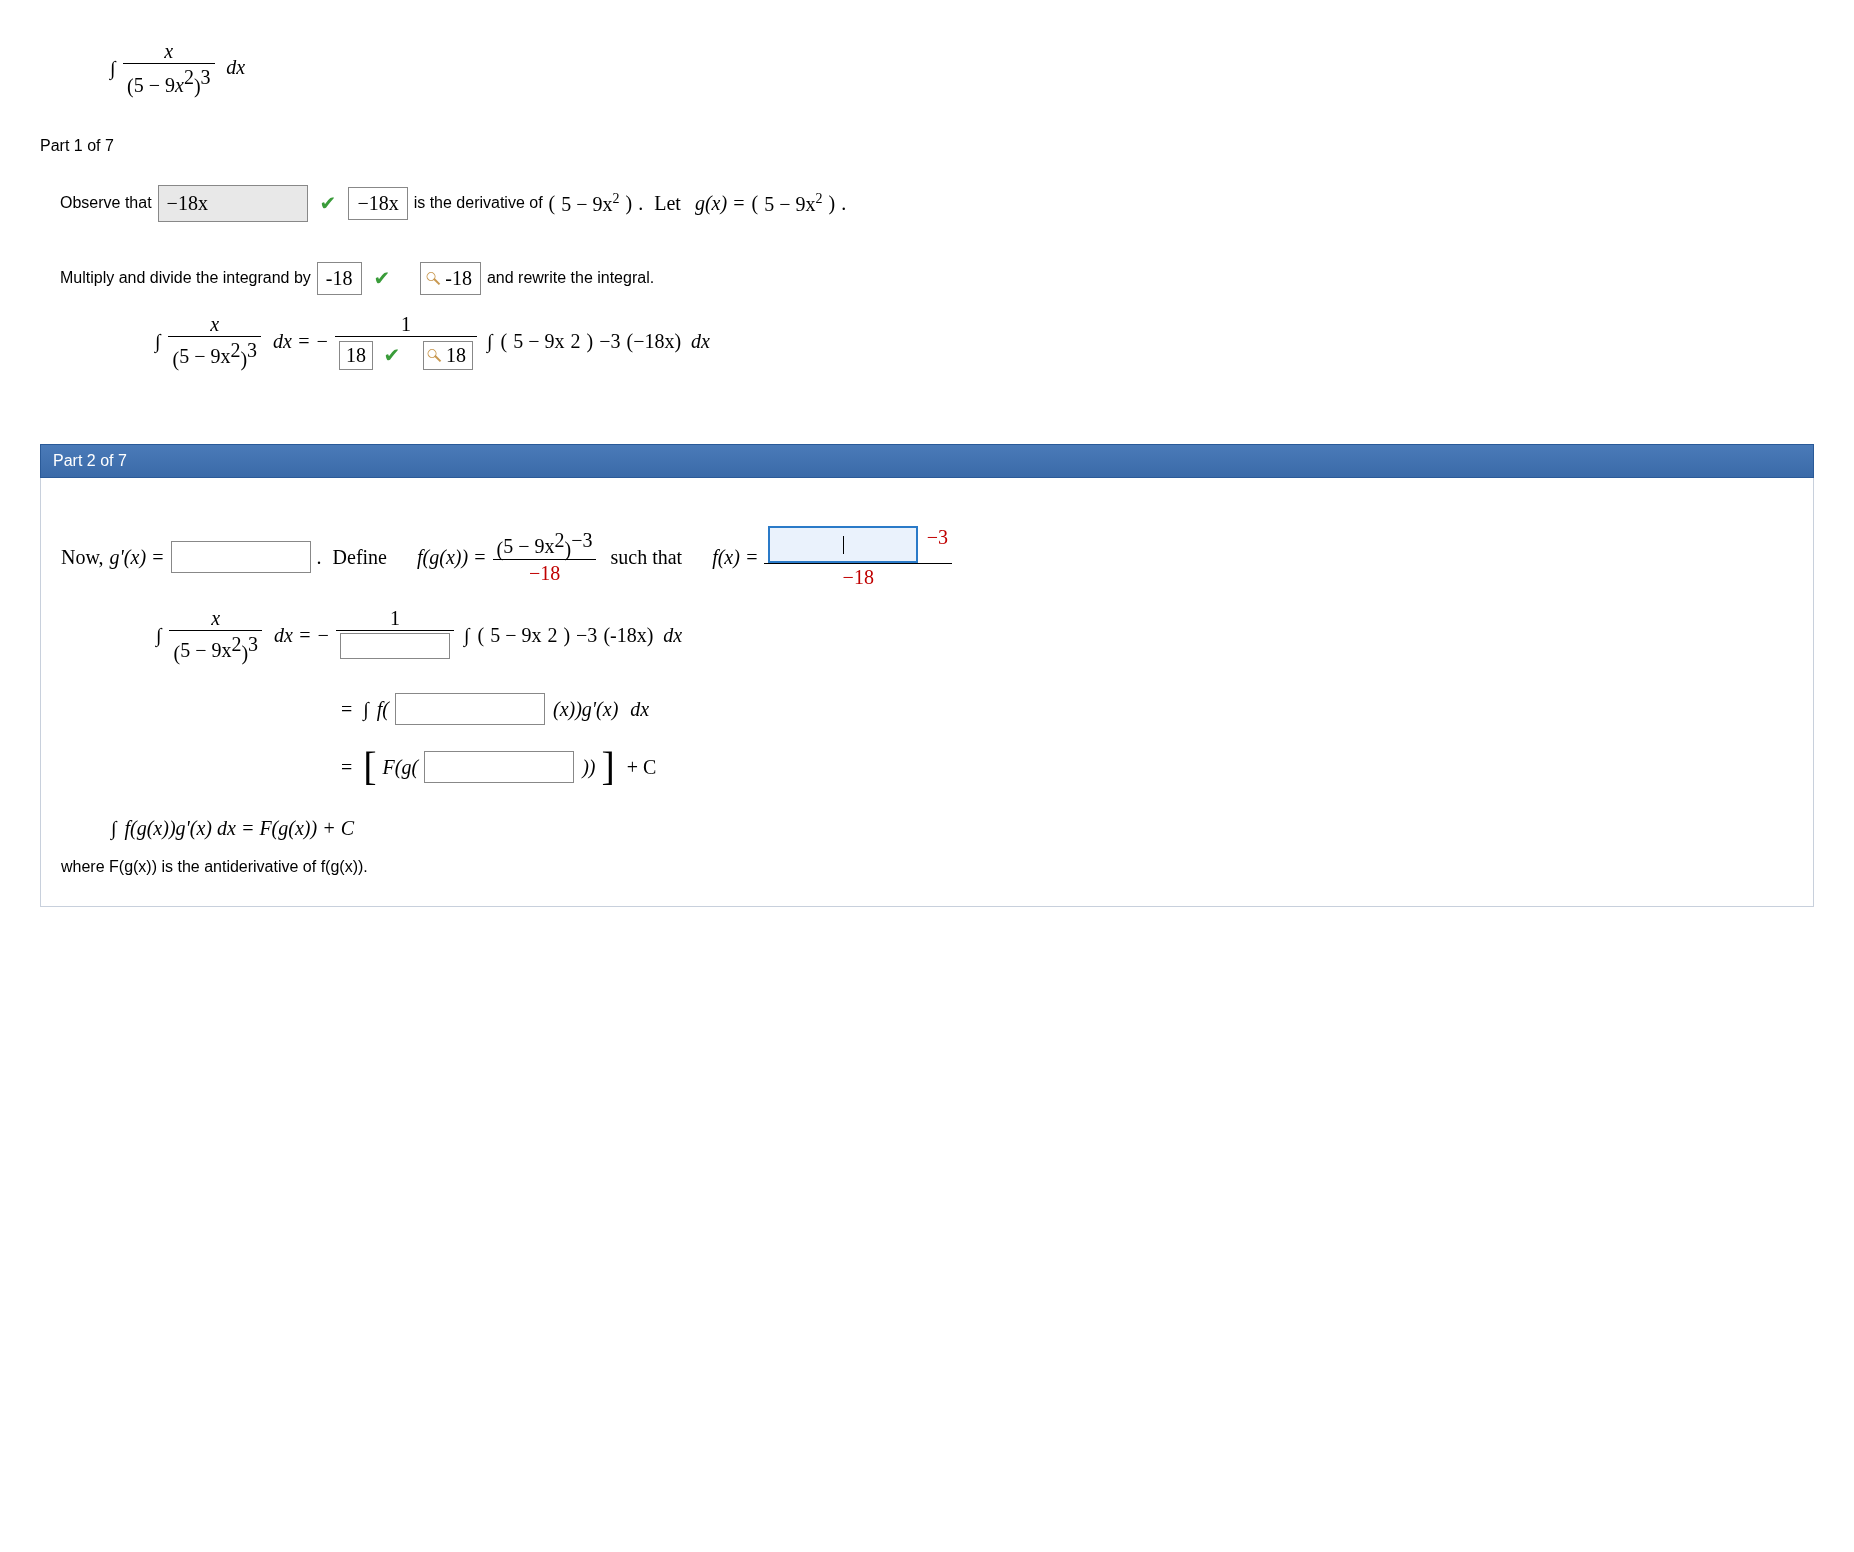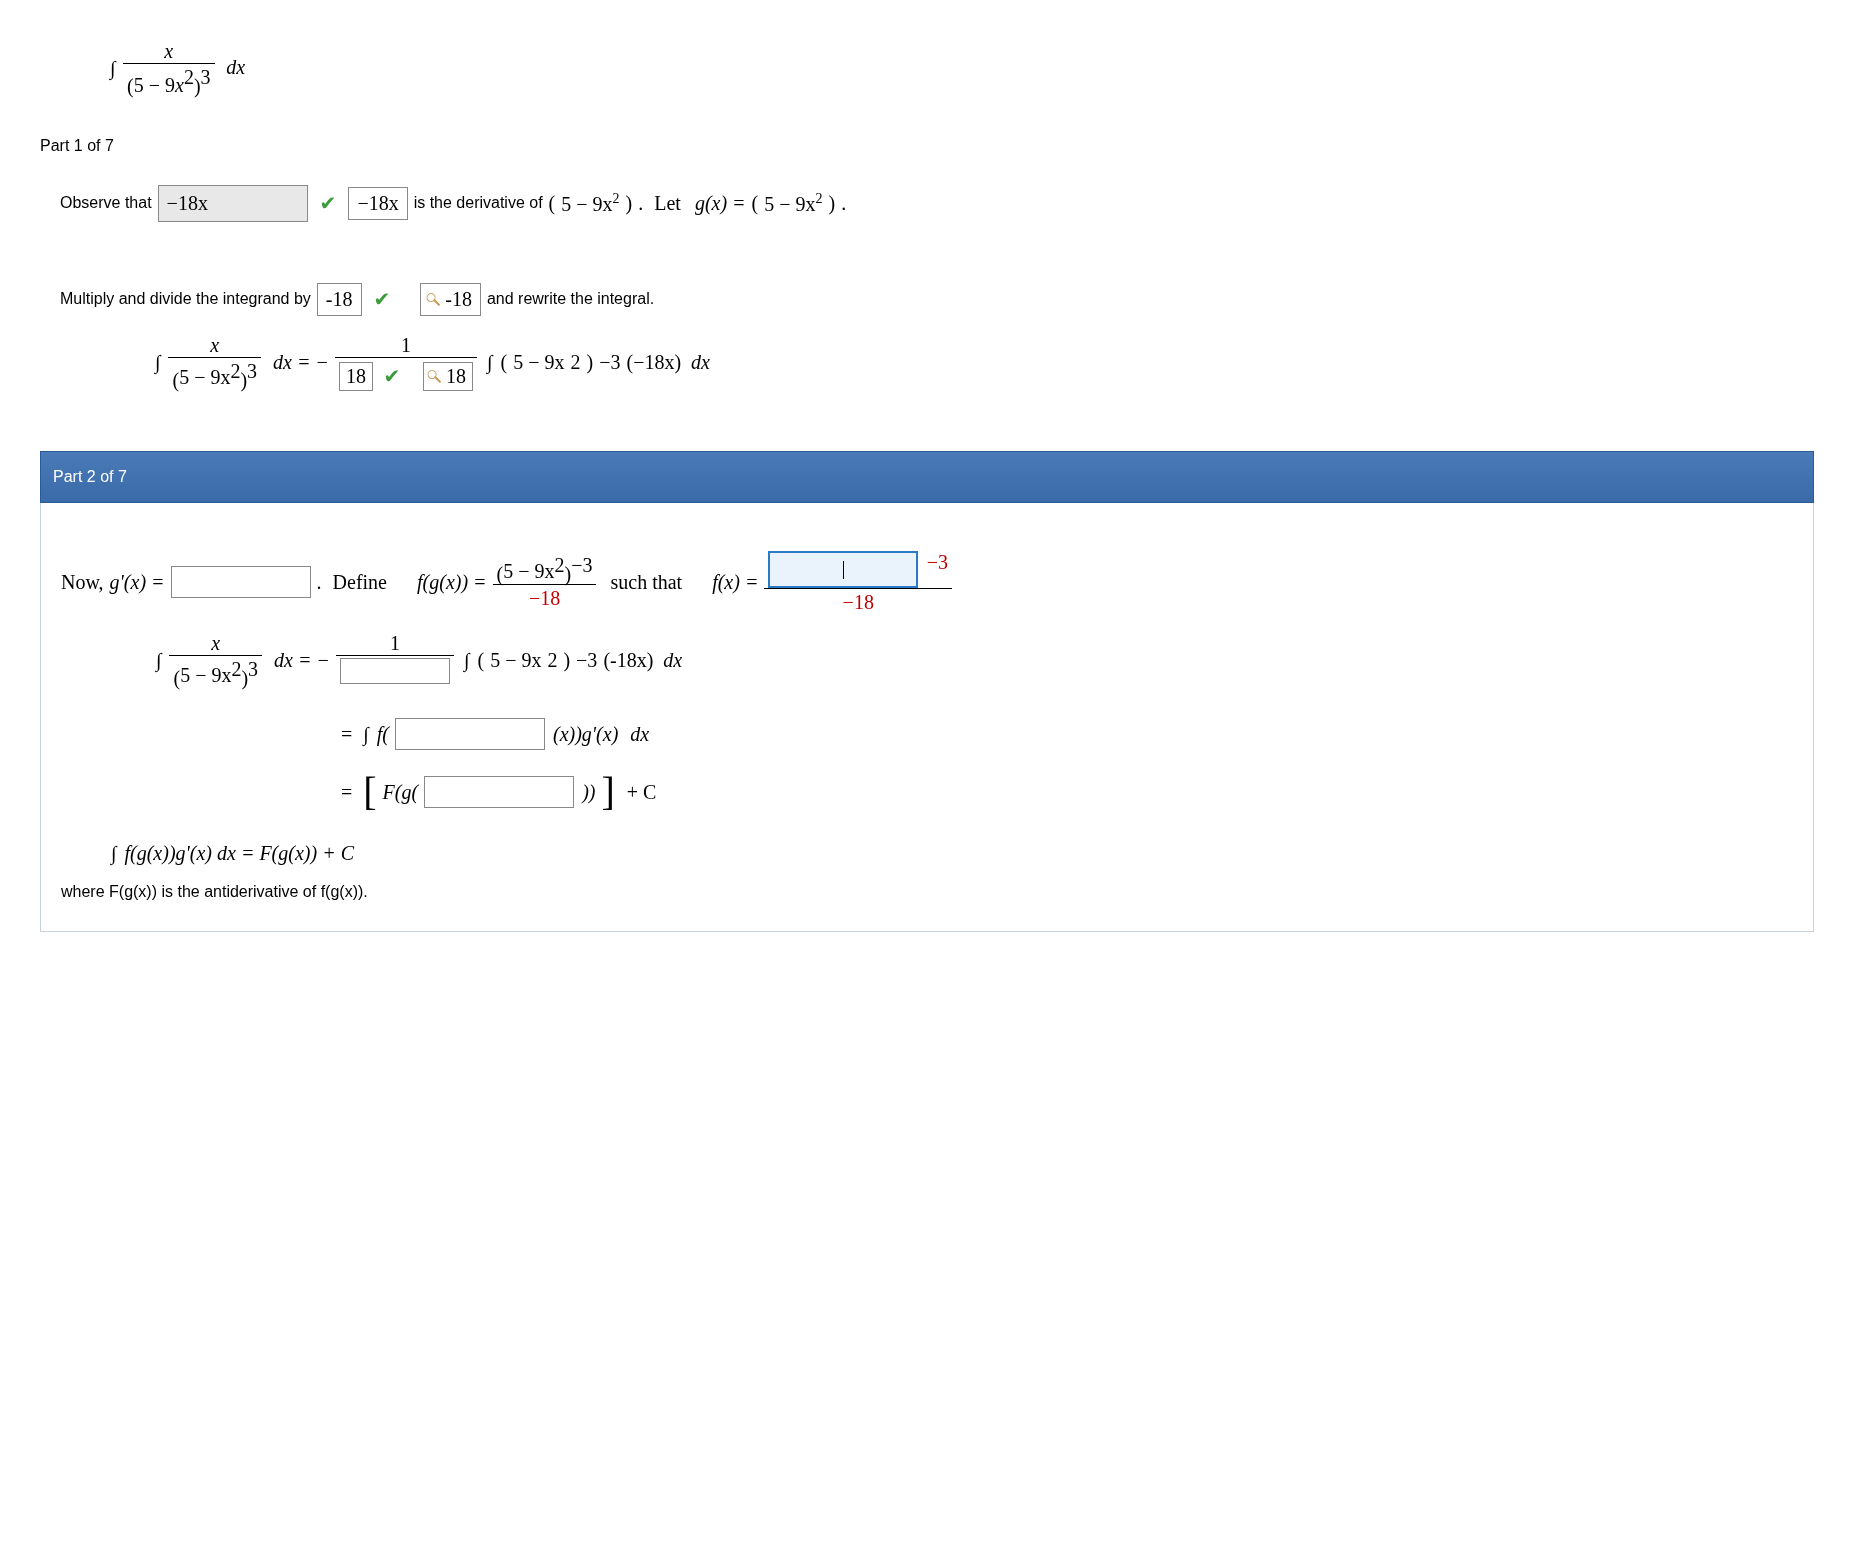--- a/index.html
+++ b/index.html
@@ -19,23 +19,23 @@
   }
   .integral-sign { font-size: 48px; display: inline-block; vertical-align: middle; margin-right: 2px; }
   .frac { display: inline-block; vertical-align: middle; text-align: center; }
   .frac .num { display: block; border-bottom: 1.5px solid #000; padding: 0 4px; }
   .frac .den { display: block; padding: 2px 4px 0; }
   .sup { font-size: 0.7em; vertical-align: super; }
   .part-label { font-weight: 500; margin: 40px 0 30px 0; }
   .part-bar {
     background: linear-gradient(to bottom,#4a7ab8,#3a6aa8);
     color: #fff;
-    padding: 16px 12px;
+    padding: 7px 12px;
     font-weight: 500;
-    margin: 22px 0 0 0;
+    margin: 36px 0 0 0;
     border: 1px solid #2a5a98;
   }
   .part-content {
     border: 1px solid #c8d0dc;
     border-top: none;
     padding: 30px 20px;
   }
   .part-open {
     padding: 0 20px 20px 20px;
   }
@@ -144,21 +144,21 @@
         <span class="mathn paren-big">)</span>
         <span class="mathn">.&nbsp;</span>
       <span class="mathn">Let</span>
       <span class="math" style="margin-left:8px;">g(x) =</span>
       <span class="mathn paren-big">(</span>
         <span class="mathn"><span>5 − 9x</span><span class="sup">2</span></span>
         <span class="mathn paren-big">)</span>
         <span class="mathn">.</span>
     </div>
 
-    <div class="line" style="margin-top:61px;">
+    <div class="line" style="margin-top:40px;">
       <span>Multiply and divide the integrand by</span>
       <span class="readonly-box mathn">-18</span>
       <span class="check">✔</span>
       <span style="width:12px;"></span>
       <span class="readonly-box"><span class="key-icon"></span><span class="mathn">-18</span></span>
       <span>and rewrite the integral.</span>
     </div>
 
     <div class="line eq-indent" style="margin-top:16px;">
       <span class="integral-sign mathn">∫</span>

